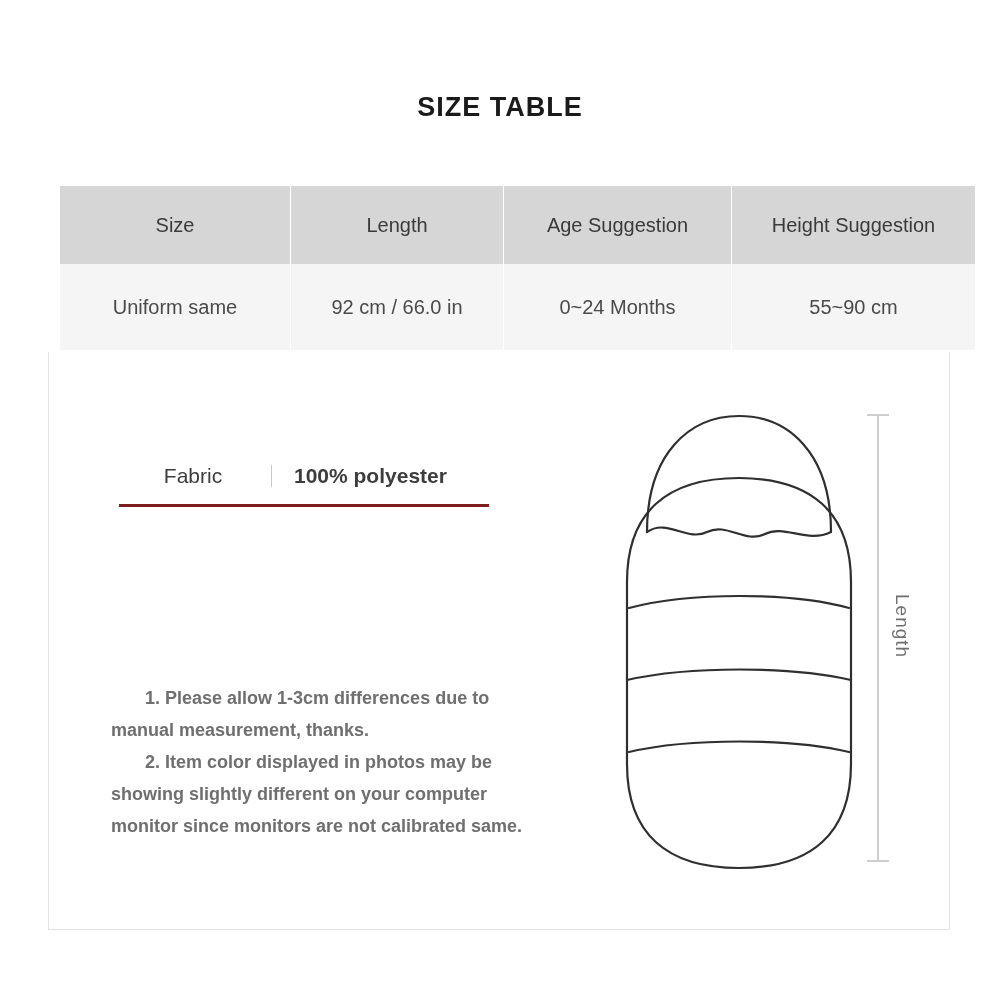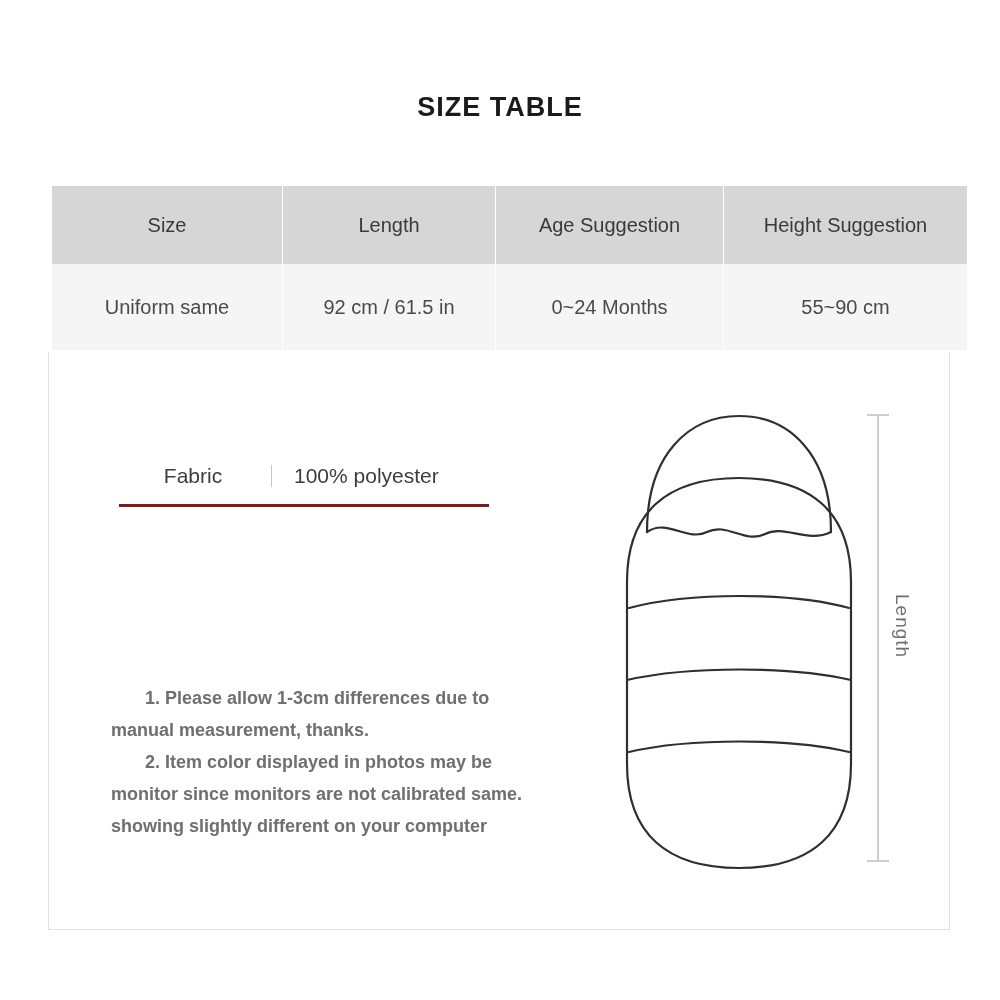--- a/index.html
+++ b/index.html
@@ -28,21 +28,21 @@
     width: 1000px;
     text-align: center;
     font-size: 27px;
     font-weight: bold;
     letter-spacing: 1px;
     color: #1a1a1a;
   }
 
   .table-wrap {
     position: absolute;
-    left: 52px;
+    left: 60px;
     top: 186px;
     width: 904px;
   }
 
   table.size-table {
     border-collapse: collapse;
     width: 904px;
     table-layout: fixed;
   }
   table.size-table th,
@@ -108,20 +108,21 @@
   }
   .spec-sep {
     width: 1px;
     height: 22px;
     background: #c9c9c9;
     margin: 0 22px 0 4px;
   }
   .spec-value {
     font-size: 21px;
     color: #3d3d3d;
+    font-weight: bold;
   }
 
   .notes {
     position: absolute;
     left: 62px;
     top: 330px;
     width: 440px;
     font-size: 18px;
     line-height: 32px;
     color: #6f6f6f;
@@ -190,21 +191,21 @@
         <tr>
           <th style="width:228px">Size</th>
           <th style="width:210px">Length</th>
           <th style="width:225px">Age Suggestion</th>
           <th style="width:241px">Height Suggestion</th>
         </tr>
       </thead>
       <tbody>
         <tr>
           <td>Uniform same</td>
-          <td>92 cm / 61.5 in</td>
+          <td>92 cm / 66.0 in</td>
           <td>0~24 Months</td>
           <td>55~90 cm</td>
         </tr>
       </tbody>
     </table>
   </div>
 
   <div class="panel">
 
     <div class="specs">
@@ -212,22 +213,22 @@
         <div class="spec-label">Fabric</div>
         <div class="spec-sep"></div>
         <div class="spec-value">100% polyester</div>
       </div>
     </div>
 
     <div class="notes">
       <p class="indent">1. Please allow 1-3cm differences due to</p>
       <p>manual measurement, thanks.</p>
       <p class="indent">2. Item color displayed in photos may be</p>
+      <p>showing slightly different on your computer</p>
       <p>monitor since monitors are not calibrated same.</p>
-      <p>showing slightly different on your computer</p>
     </div>
 
     <div class="illus">
       <svg width="380" height="500" viewBox="0 0 380 500">
         <g fill="none" stroke="#2f2f2f" stroke-width="2.2" stroke-linejoin="round" stroke-linecap="round">
 
           <path d="M 78 190
                    C 78 120, 118 86, 190 86
                    C 262 86, 302 120, 302 190
                    L 302 372

